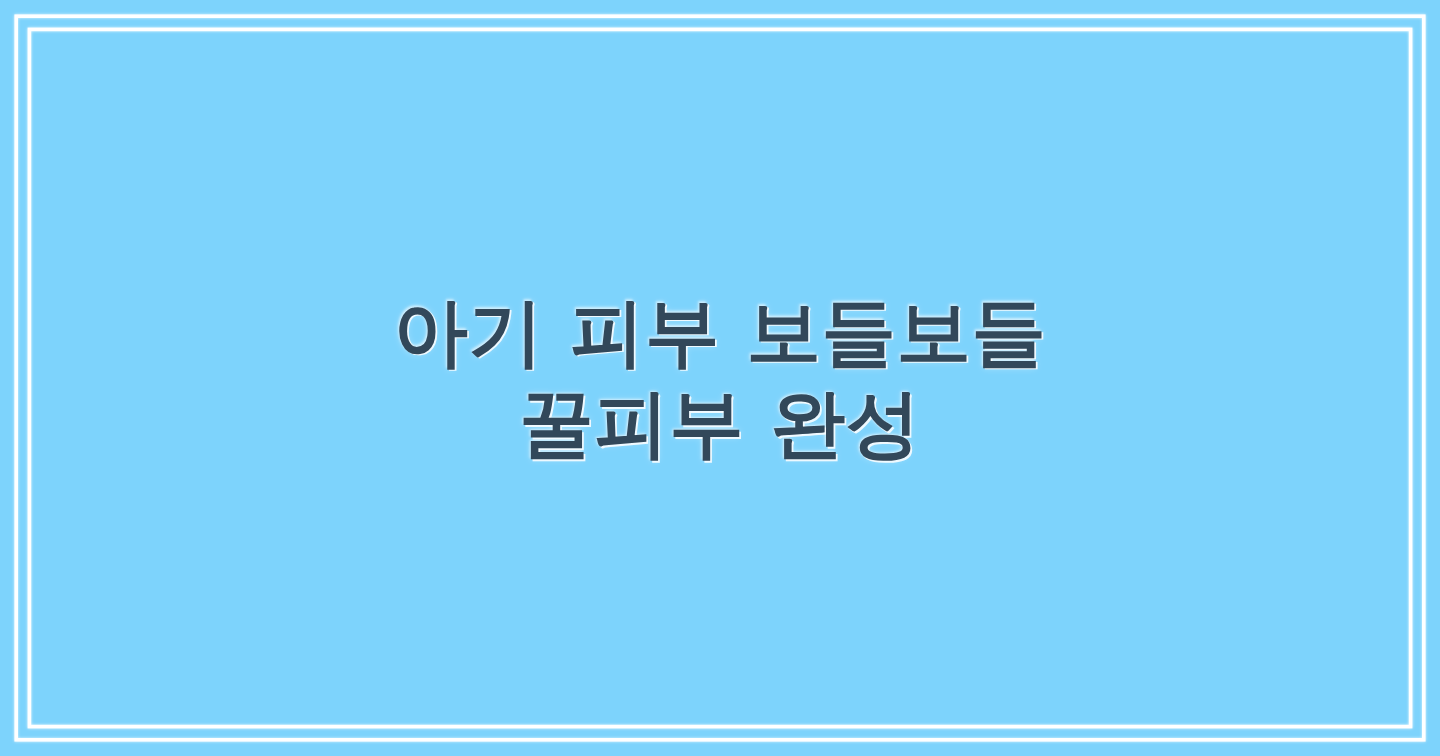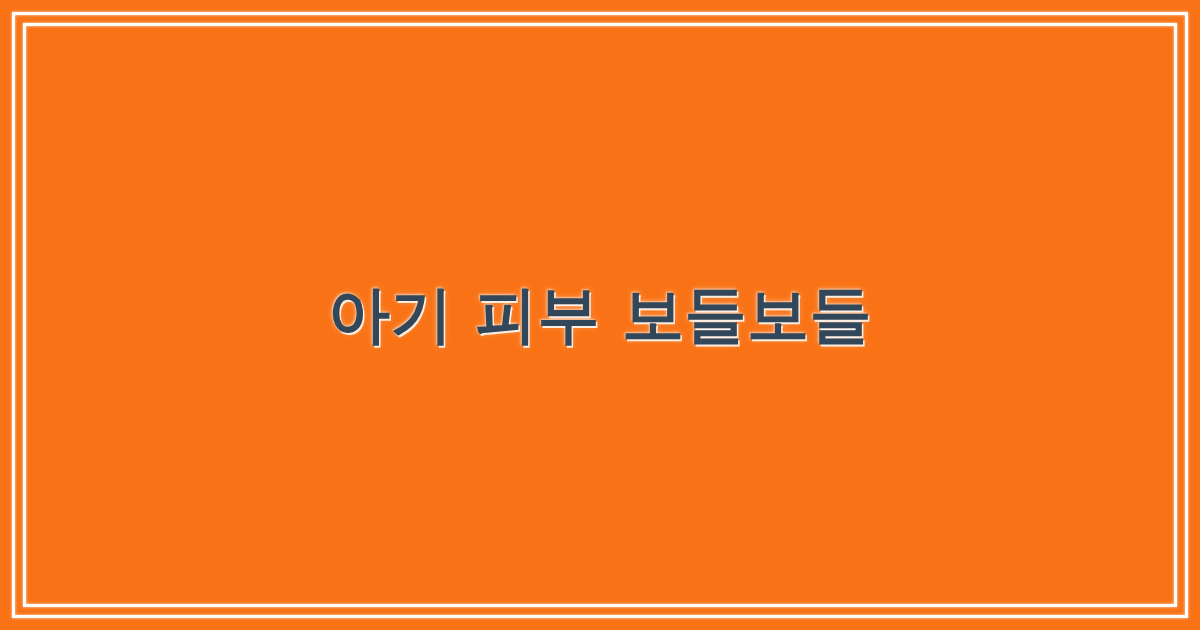--- a/index.html
+++ b/index.html
@@ -11,21 +11,21 @@
     width: 1200px;
     height: 630px;
     overflow: hidden;
     font-family: "DejaVu Sans", "Liberation Sans", sans-serif;
   }
 
   .card {
     position: relative;
     width: 1200px;
     height: 630px;
-    background: #f97316;
+    background: #7dd3fc;
     box-sizing: border-box;
     overflow: hidden;
   }
 
   
   .frame {
     position: absolute;
     border-style: solid;
     border-color: #ffffff;
     pointer-events: none;
@@ -87,16 +87,17 @@
 
 <div class="card">
 
   <div class="frame frame-outer"></div>
 
   <div class="frame frame-inner"></div>
 
   <div class="headline-wrap">
     <h1 class="headline">
       <span class="line">아기 피부 보들보들</span>
+      <span class="line">꿀피부 완성</span>
     </h1>
   </div>
 
 </div>
 
 </body></html>

